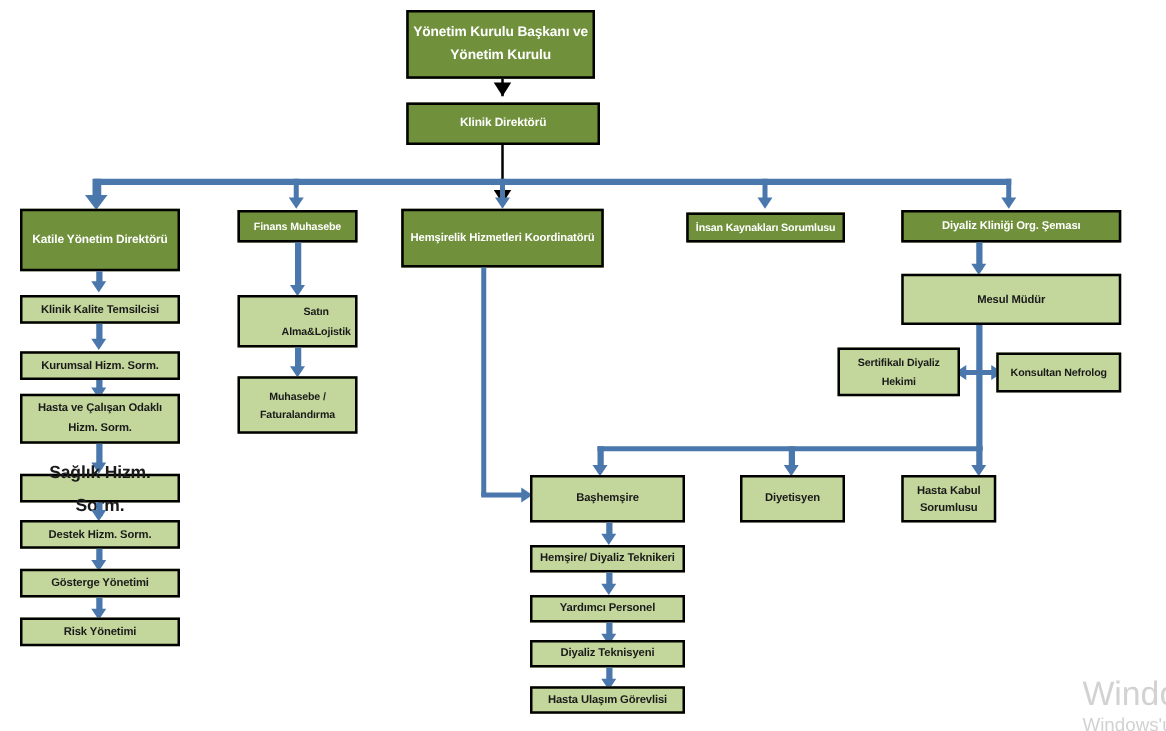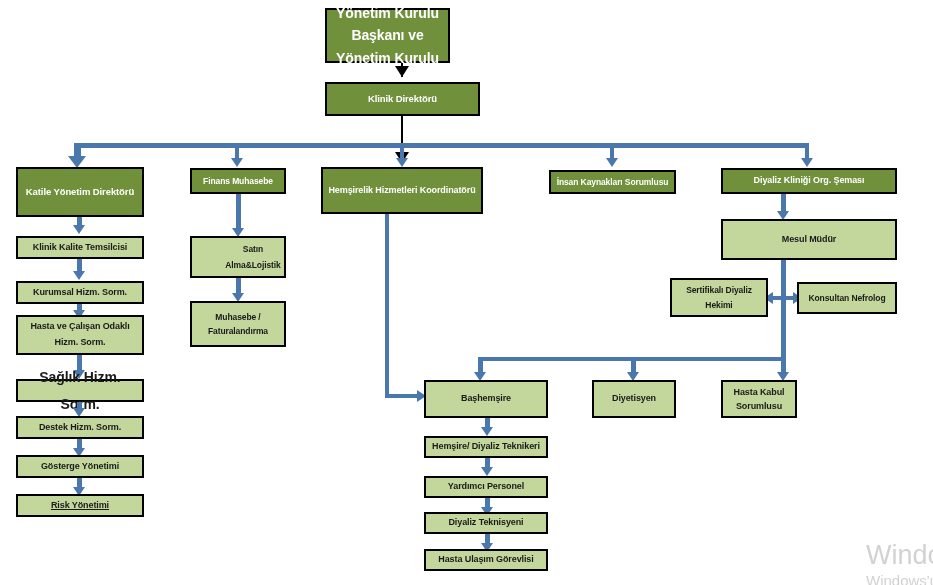--- a/index.html
+++ b/index.html
@@ -86,21 +86,21 @@
     white-space: nowrap;
   }
   .wm-1 { font-size: 27px; left: 866px; top: 540px; }
   .wm-2 { font-size: 15px; left: 866px; top: 572px; }
 </style>
 </head>
 <body>
 
 <div id="chart-root">
 
-  <div class="node dark" style="left:325px; top:8px; width:125px; height:55px; font-size:14px; line-height:1.6;">
+  <div class="node dark" style="left:325px; top:8px; width:151px; height:55px; font-size:11px; line-height:1.6;">
     <span class="lbl">Yönetim Kurulu Başkanı ve Yönetim Kurulu</span>
   </div>
 
   <div class="conn black" style="left:401px; top:63px; width:2px; height:14px;"></div>
   <div class="arrow down black" style="left:395px; top:66px;"></div>
 
   <div class="node dark" style="left:325px; top:82px; width:155px; height:34px; font-size:9.5px;">
     <span class="lbl">Klinik Direktörü</span>
   </div>
 
@@ -167,21 +167,21 @@
   <div class="conn" style="left:77px; top:439px; width:5px; height:13px;"></div>
   <div class="arrow down" style="left:73px; top:448px;"></div>
 
   <div class="node light" style="left:16px; top:455px; width:128px; height:23px; font-size:9px;">
     <span class="lbl">Gösterge Yönetimi</span>
   </div>
 
   <div class="conn" style="left:77px; top:478px; width:5px; height:13px;"></div>
   <div class="arrow down" style="left:73px; top:487px;"></div>
 
-  <div class="node light" style="left:16px; top:494px; width:128px; height:23px; font-size:9px;text-decoration:underline;">
+  <div class="node light" style="left:16px; top:494px; width:128px; height:23px; font-size:9px;">
     <span class="lbl">Risk Yönetimi</span>
   </div>
 
   <div class="node dark" style="left:190px; top:168px; width:96px; height:26px; font-size:8.5px;">
     <span class="lbl">Finans Muhasebe</span>
   </div>
 
   <div class="conn" style="left:236px; top:194px; width:5px; height:38px;"></div>
   <div class="arrow down" style="left:232px; top:228px;"></div>
 

